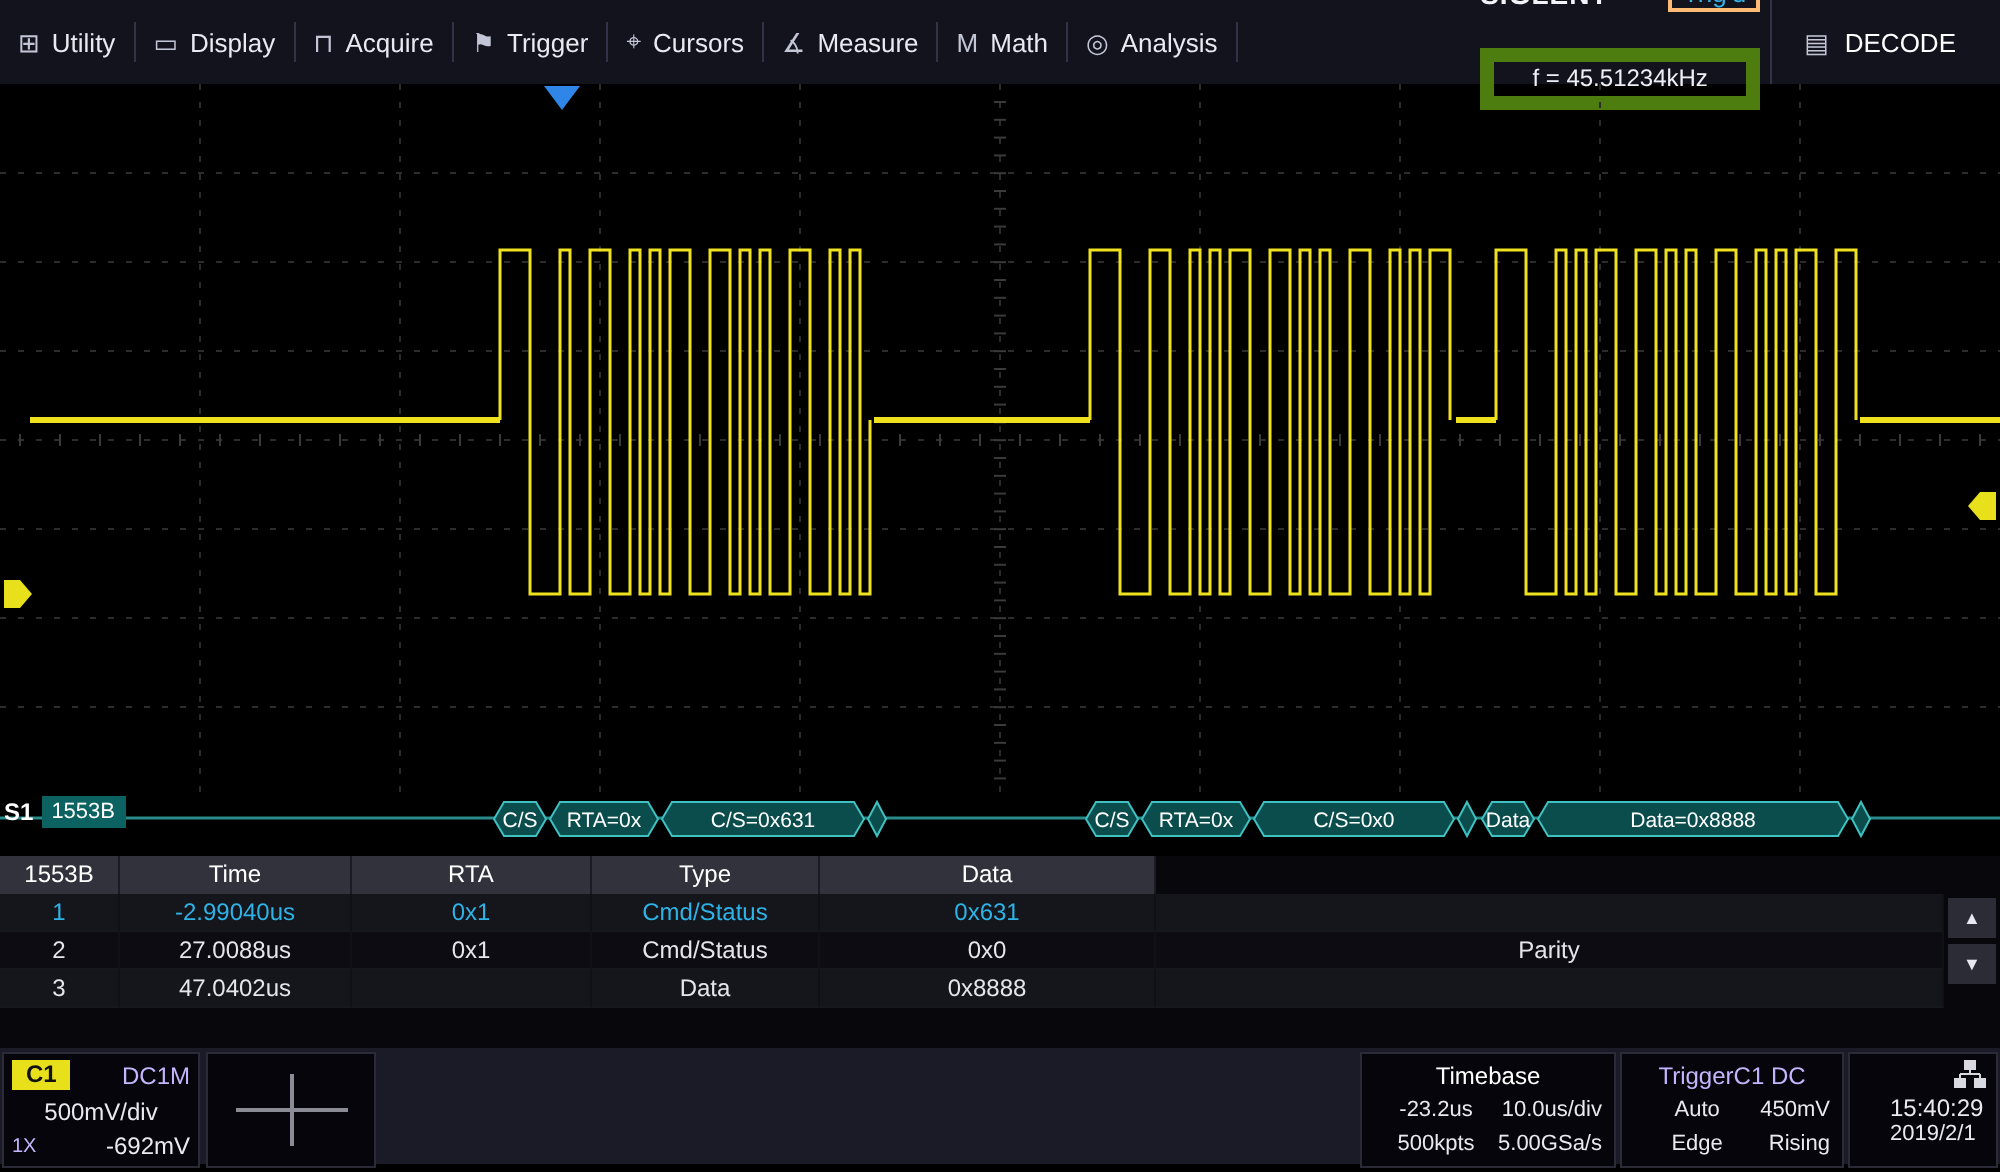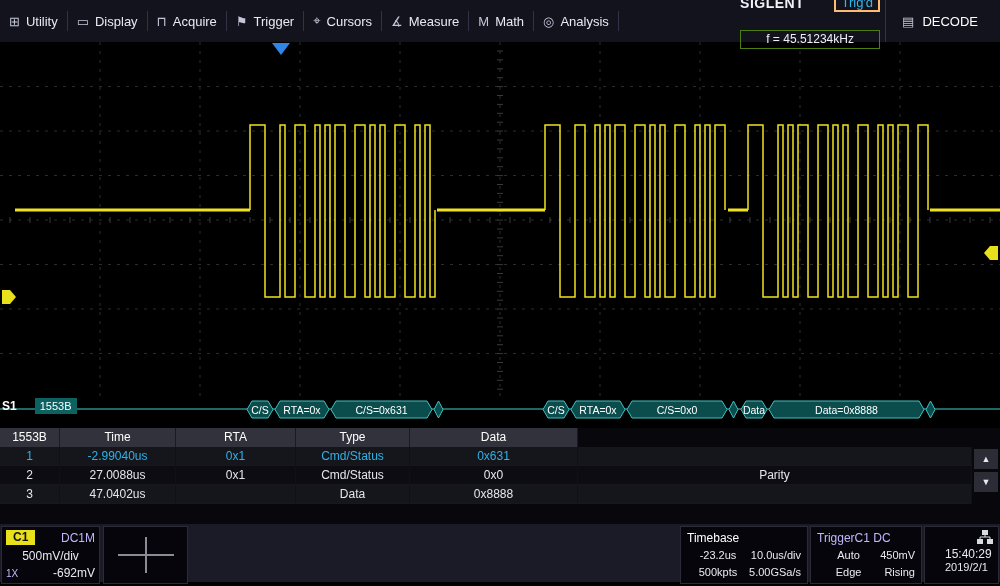--- a/index.html
+++ b/index.html
@@ -9,27 +9,27 @@
   
   #menubar{position:absolute;top:0;left:0;width:1000px;height:42px;background:#13131e;display:flex}
   #menu-items{display:flex;align-items:center;flex:1;min-width:0}
   .menu-item{display:flex;align-items:center;gap:6px;padding:0 9px;height:42px;color:#e9e9f2;font-size:13px;white-space:nowrap;cursor:default}
   .menu-icon{font-size:13px;color:#c2c6d6}
   .menu-sep{width:1px;height:20px;background:#31314a;flex:none}
   #brand-block{width:150px;flex:none;display:flex;flex-direction:column;justify-content:center;gap:18px;padding:3px 5px}
   .brand-row{display:flex;justify-content:space-between;align-items:center}
   #brand{color:#f2f2f8;font-weight:bold;font-size:14px;letter-spacing:.5px}
   #trig-status{color:#35b6e8;font-size:13px;border:2px solid #fdba74;padding:0 5px;line-height:14px}
-  #freq-box{border:1px solid #4d7c0f;color:#eef0f6;font-size:12px;text-align:center;line-height:17px}
+  #freq-box{border:7px solid #4d7c0f;color:#eef0f6;font-size:12px;text-align:center;line-height:17px}
   #decode-btn{flex:none;display:flex;align-items:center;gap:8px;padding:0 22px 0 16px;border-left:1px solid #31314a;color:#fff;font-size:13px;cursor:default}
 
   
   #display{position:absolute;top:42px;left:0;width:1000px;height:386px}
   #wave-svg{position:absolute;left:0;top:0}
-  #s1-label{position:absolute;left:2px;top:356px;display:flex;align-items:center;gap:18px}
+  #s1-label{position:absolute;left:2px;top:356px;display:flex;align-items:center;gap:4px}
   #s1-label .src{color:#fff;font-weight:bold;font-size:12px}
   #s1-label .chip{background:#0c6161;color:#fff;font-size:11px;padding:0 5px;line-height:16px}
 
   
   #decode-table{position:absolute;top:428px;left:0;width:1000px;height:96px;background:#07070c}
   .trow{display:grid;grid-template-columns:60px 116px 120px 114px 168px 394px;width:972px}
   .th{background:#32323d;color:#fff;font-size:12px;line-height:19px;text-align:center;border-right:1px solid #1a1a22}
   .td{color:#e6e6ea;font-size:12px;line-height:18px;text-align:center;border-right:1px solid #101017;border-bottom:1px solid #17171f;background:#0c0c12}
   .trow:nth-child(even) .td{background:#15151c}
   .row-selected .td{color:#2eb3e6}
@@ -43,21 +43,21 @@
   .ch-row{display:flex;justify-content:space-between;align-items:center;font-size:12px;color:#e9e9ee}
   .ch-center{justify-content:center}
   #ch1-badge{background:#e8e01a;color:#111;font-weight:bold;font-size:12px;padding:0 7px;line-height:15px}
   .yel{color:#c4b5fd}
   .small{font-size:10px}
   #add-panel{left:103px;width:85px}
   #plus-h{position:absolute;left:50%;top:50%;width:56px;height:2px;background:#8b8b96;transform:translate(-50%,-50%)}
   #plus-v{position:absolute;left:50%;top:50%;width:2px;height:36px;background:#8b8b96;transform:translate(-50%,-50%)}
   #tb-panel{left:680px;width:128px;padding:2px 6px}
   #trig-panel{left:810px;width:112px;padding:2px 6px}
-  .p-hdr{display:flex;justify-content:flex-start;font-size:12px;color:#fff;line-height:18px}
+  .p-hdr{display:flex;justify-content:center;font-size:12px;color:#fff;line-height:18px}
   .p-grid{display:grid;grid-template-columns:1fr auto;font-size:11px;color:#e9e9ee;line-height:17px}
   .p-grid .l{text-align:center}
   .p-grid .r{text-align:right}
   #clock-panel{left:924px;width:75px;padding:1px 20px;color:#e9e9ee;text-align:center}
   #net-icon{position:absolute;top:3px;right:5px}
   #clock-time{margin-top:19px;font-size:12px}
   #clock-date{font-size:11px}
 </style>
 </head>
 <body>

